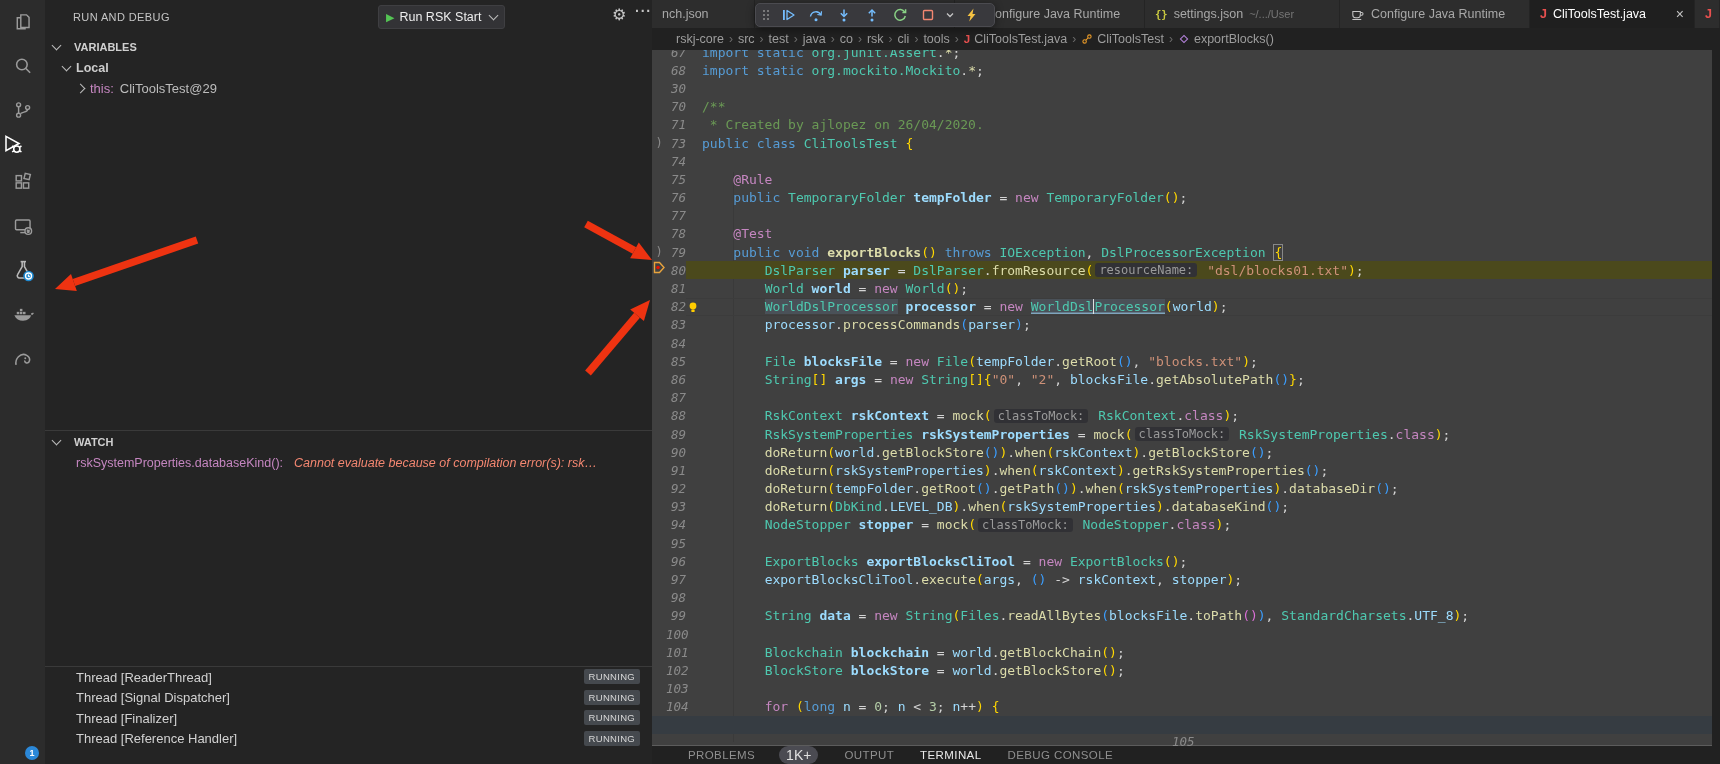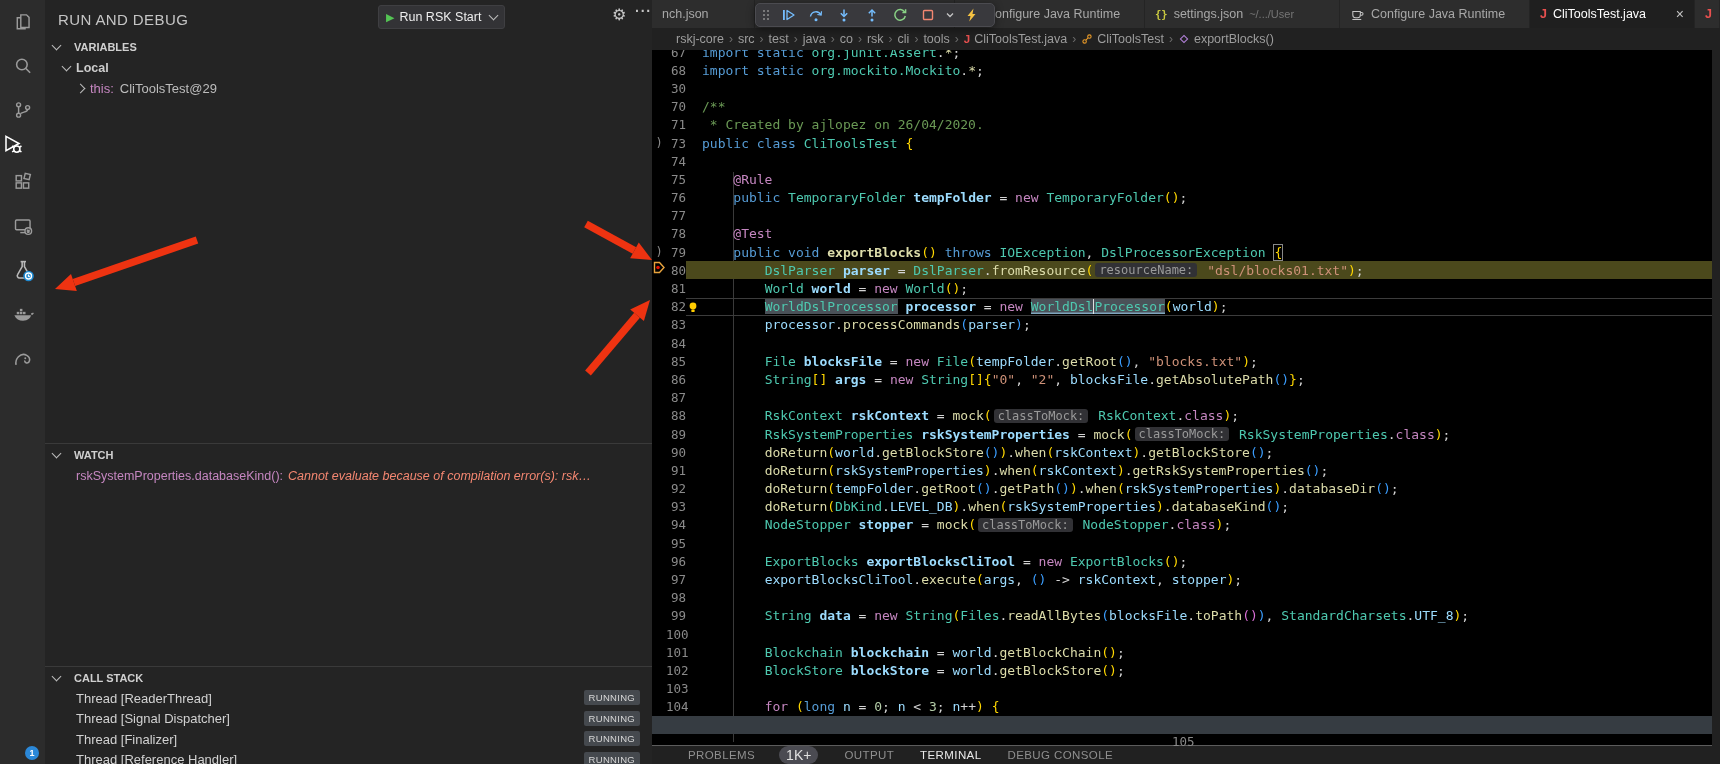--- a/index.html
+++ b/index.html
@@ -10,46 +10,46 @@
   
   #activitybar{position:absolute;left:0;top:0;width:45px;height:764px;background:#2c2c2c;z-index:5;}
   .act-item{position:relative;width:45px;height:44px;display:flex;align-items:center;justify-content:center;cursor:pointer;}
   .act-item svg{display:block;}
   .act-badge{position:absolute;right:6px;bottom:4px;min-width:14px;height:14px;border-radius:8px;background:#2b88d8;
              color:#fff;font-size:9px;line-height:14px;text-align:center;font-weight:bold;}
 
   
   #sidebar{position:absolute;left:45px;top:0;width:607px;height:764px;background:#242424;z-index:4;color:#cccccc;}
   .sb-head{position:relative;height:35px;}
-  .sb-title{position:absolute;left:13px;top:11px;font-size:15px;color:#c5c5c5;letter-spacing:.4px;}
+  .sb-title{position:absolute;left:28px;top:11px;font-size:11px;color:#c5c5c5;letter-spacing:.4px;}
   .run-btn{position:absolute;left:333px;top:5px;width:127px;height:24px;background:#333336;border:1px solid #3f3f42;
            border-radius:3px;display:flex;align-items:center;gap:5px;padding:0 7px;box-sizing:border-box;cursor:pointer;}
   .run-btn .play{color:#54c454;font-size:11px;line-height:1;}
   .run-btn .lbl{color:#eeeeee;font-size:12.5px;white-space:nowrap;}
   .run-btn .chev{margin-left:auto;}
   .chev{display:inline-block;width:6px;height:6px;border-right:1.4px solid #bdbdbd;border-bottom:1.4px solid #bdbdbd;}
   .chev-down{transform:rotate(45deg);margin-top:-3px;}
   .chev-right{transform:rotate(-45deg);}
   .sb-gear{position:absolute;left:567px;top:5px;font-size:16px;color:#c5c5c5;cursor:pointer;
            font-family:"DejaVu Sans",sans-serif;}
   .sb-more{position:absolute;left:590px;top:3px;font-size:14px;font-weight:bold;color:#c5c5c5;letter-spacing:1px;cursor:pointer;}
   .sec{position:absolute;left:0;right:0;}
   .sec-head{display:flex;align-items:center;gap:14px;padding-left:8px;height:21px;font-size:11px;font-weight:bold;color:#d0d0d0;}
   .tree-row{display:flex;align-items:center;gap:6px;height:21px;font-size:13px;white-space:nowrap;overflow:hidden;}
   .vname{color:#c586c0;}
   .vval{color:#bdbdbd;}
   .watch-expr{color:#c586c0;font-size:12.5px;}
-  .watch-err{color:#f48771;font-style:italic;font-size:12.5px;}
+  .watch-err{color:#f48771;font-style:italic;font-size:12.5px;margin-left:6px;}
   .thread-row{position:relative;display:flex;align-items:center;height:20.5px;padding-left:31px;font-size:13px;color:#d2d2d2;cursor:pointer;}
   .thread-state{position:absolute;right:12px;top:2px;background:#45494e;color:#d7d7d7;font-size:9.5px;
                 padding:2px 5px;border-radius:2px;letter-spacing:.3px;}
   .sec-sep{border-top:1px solid #3a3a3a;}
 
   
-  #editor{position:absolute;left:652px;top:0;right:8px;height:764px;background:#000000;z-index:3;}
+  #editor{position:absolute;left:652px;top:0;right:8px;height:764px;background:#404040;z-index:3;}
   #tabstrip{position:absolute;left:0;top:0;right:0;height:28px;background:#252526;display:flex;}
   .tab{position:relative;height:28px;box-sizing:border-box;background:#2d2d2d;border-right:1px solid #242424;
        display:flex;align-items:center;gap:6px;padding:0 10px;overflow:hidden;cursor:pointer;flex:none;}
   .tab .tlabel{font-size:12.5px;color:#a8a8a8;white-space:nowrap;}
   .tab .tdetail{font-size:11px;color:#757575;white-space:nowrap;}
   .tab.active{background:#1f1f1f;}
   .tab.active .tlabel{color:#ffffff;}
   .tab .tclose{margin-left:auto;color:#c5c5c5;font-size:14px;line-height:1;cursor:pointer;}
   .ic-json{color:#cbcb41;font-weight:bold;font-size:10.5px;font-family:"DejaVu Sans Mono",monospace;}
   .ic-java{color:#e8504f;font-weight:bold;font-size:12.5px;}
@@ -66,21 +66,21 @@
               padding-left:24px;font-size:12.5px;color:#9d9d9d;gap:2px;white-space:nowrap;}
   #breadcrumb .sep{color:#6b6b6b;margin:0 3px;font-size:12px;}
   #breadcrumb .bc{display:flex;align-items:center;gap:4px;cursor:pointer;}
 
   
   #codewrap{position:absolute;left:0;top:50px;right:0;height:696px;overflow:hidden;
             font-family:"DejaVu Sans Mono",monospace;font-size:13px;}
   .iguide{position:absolute;left:81px;top:122px;bottom:4px;width:1px;background:#3a3a3a;z-index:0;}
   .cl{position:relative;display:flex;height:18.2px;align-items:center;z-index:1;}
   .cl .gly{width:14px;flex:none;text-align:center;color:#8a8a8a;font-size:12px;height:18.2px;line-height:18.2px;cursor:pointer;}
-  .cl .ln{width:20px;flex:none;text-align:right;color:#8a8a8a;font-size:12.5px;}
+  .cl .ln{width:20px;flex:none;text-align:right;color:#8a8a8a;font-size:12.5px;font-style:italic;}
   .cl .codearea{flex:1;position:relative;white-space:pre;padding-left:16px;height:100%;display:flex;align-items:center;}
   .cl.l-debug .codearea{background:#4b491c;}
   .cl.l-sel{background:#363c42;flex-direction:column;}
   .cl.l-border .codearea{box-shadow:inset 0 1px 0 #3c3c3c, inset 0 -1px 0 #3c3c3c;}
   .bulb{position:absolute;left:1px;top:3px;}
   .tk-k{color:#569cd6;} .tk-c{color:#c586c0;} .tk-t{color:#4ec9b0;}
   .tk-d{color:#9cdcfe;font-weight:bold;} .tk-v{color:#9cdcfe;}
   .tk-m{color:#dcdcaa;} .tk-M{color:#dcdcaa;font-weight:bold;}
   .tk-s{color:#ce9178;} .tk-n{color:#b5cea8;} .tk-o{color:#6a9955;}
   .tk-p{color:#d4d4d4;} .tk-y{color:#ffd700;} .tk-b{color:#3b9eff;} .tk-P{color:#da70d6;}
@@ -207,36 +207,32 @@
         <span class="chev chev-down"></span>
         <span style="font-weight:bold;font-size:12.5px;">Local</span>
       </div>
       <div class="tree-row" style="padding-left:32px;">
         <span class="chev chev-right"></span>
         <span class="vname">this:</span>
         <span class="vval">CliToolsTest@29</span>
       </div>
     </div>
 
-    <div class="sec sec-sep" style="top:443px;text-align:right;">
+    <div class="sec sec-sep" style="top:430px;text-align:right;">
       <div class="sec-head">
         <span class="chev chev-down"></span>
         <span>WATCH</span>
       </div>
       <div class="tree-row" style="padding-left:31px;gap:5px;">
         <span class="watch-expr">rskSystemProperties.databaseKind():</span>
         <span class="watch-err">Cannot evaluate because of compilation error(s): rsk…</span>
       </div>
     </div>
 
     <div class="sec sec-sep" style="top:666px;">
-      <div class="sec-head">
-        <span class="chev chev-down"></span>
-        <span>CALL STACK</span>
-      </div>
       <div id="threads">
           <div class="thread-row">
             <span>Thread [ReaderThread]</span>
             <span class="thread-state">RUNNING</span>
           </div>
           <div class="thread-row">
             <span>Thread [Signal Dispatcher]</span>
             <span class="thread-state">RUNNING</span>
           </div>
           <div class="thread-row">

